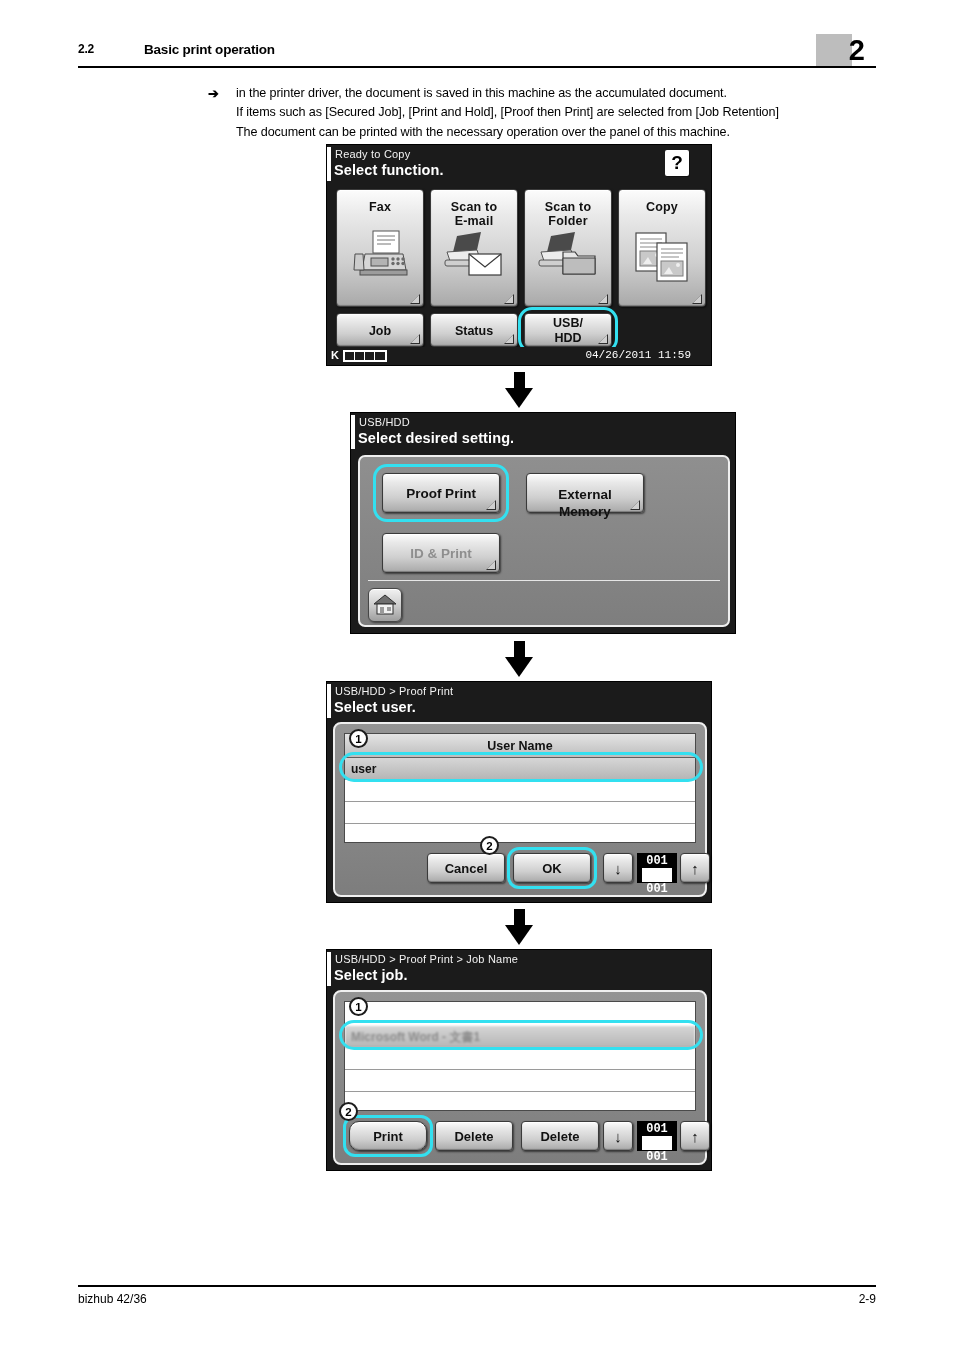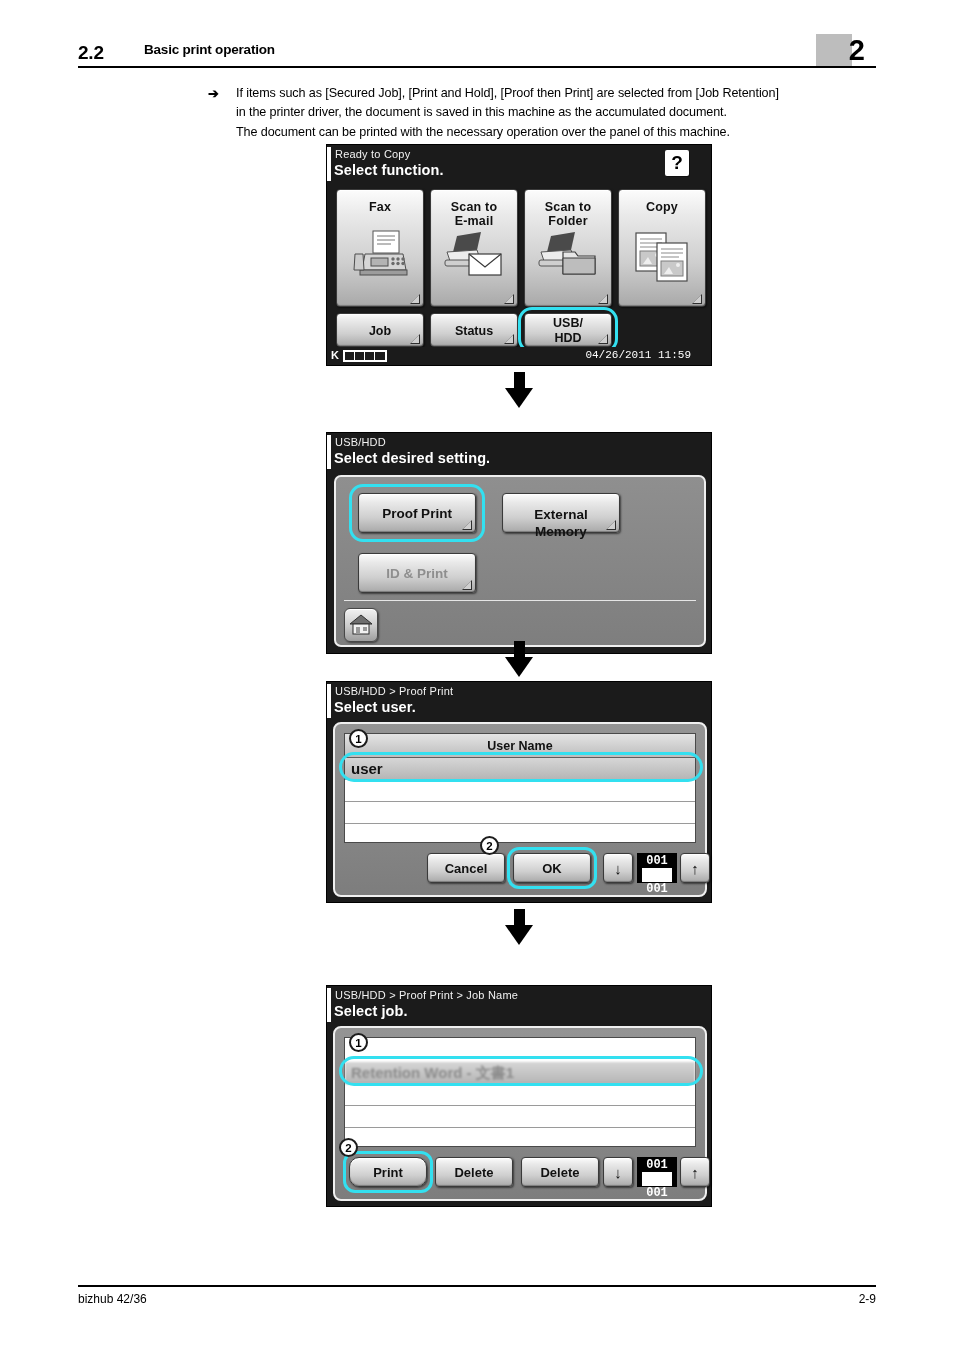--- a/index.html
+++ b/index.html
@@ -12,21 +12,21 @@
     position: relative;
     overflow: hidden;
   }
 
   
   .page-header {
     position: absolute; left: 78px; top: 36px; width: 798px; height: 34px;
   }
   .hdr-sec {
     position: absolute; left: 0; top: 6px;
-    font-size: 19px; font-weight: bold; letter-spacing: -0.2px;
+    font-size: 12px; font-weight: bold; letter-spacing: -0.2px;
   }
   .hdr-title {
     position: absolute; left: 66px; top: 6px;
     font-size: 13.5px; font-weight: bold; letter-spacing: -0.2px;
   }
   .hdr-chapbox {
     position: absolute; right: 24px; top: -2px;
     width: 36px; height: 33px; background: #bdbdbd;
   }
   .hdr-chapnum {
@@ -52,23 +52,23 @@
     font-size: 12.6px; line-height: 19.3px; letter-spacing: -0.1px;
   }
 
   
   .lcd {
     position: absolute; left: 326px; width: 386px; height: 222px;
     background: #1b1b1b;
     border: 1px solid #000;
   }
   #panel1 { top: 144px; }
-  #panel2 { top: 432px; }
+  #panel2 { top: 412px; margin-left: 24px; }
   #panel3 { top: 681px; }
-  #panel4 { top: 985px; }
+  #panel4 { top: 949px; }
 
   .lcd-titlebar { position: absolute; left: 0; top: 0; width: 100%; height: 40px; }
   .lcd-sub {
     position: absolute; left: 8px; top: 3px;
     color: #f2f2f2; font-size: 11px; letter-spacing: 0.2px; white-space: nowrap;
   }
   .lcd-main {
     position: absolute; left: 7px; top: 17px;
     color: #ffffff; font-size: 14.5px; font-weight: bold;
     letter-spacing: 0.1px; white-space: nowrap;
@@ -149,21 +149,21 @@
     background:#ffffff; border:1px solid #4a4a4a;
   }
   .list-head {
     position:absolute; left:0; top:0; width:100%; height:24px;
     background: linear-gradient(180deg,#e4e4e4 0%,#bdbdbd 100%);
     border-bottom:1px solid #5d5d5d;
     font-size:12.5px; font-weight:bold; line-height:24px; text-align:center; color:#111;
   }
   .list-row {
     position:absolute; left:0; width:100%; height:22px;
-    border-bottom:1px solid #9a9a9a; font-size:15px; line-height:22px;
+    border-bottom:1px solid #9a9a9a; font-size:12px; line-height:22px;
     padding-left:6px; color:#111; text-align:left;
   }
   .list-row.selected {
     background: linear-gradient(180deg,#d6d6d6 0%,#b6b6b6 100%);
     font-weight:bold;
   }
   .list-row.blur { color:#8c8c8c; font-weight:bold; filter: blur(0.9px); }
   .btnbar { position:absolute; left:6px; bottom:6px; width:362px; height:40px; }
   .dlgkey { height:30px; font-size:13px; line-height:30px; top:4px; }
   .navkey {
@@ -214,22 +214,22 @@
   <div class="hdr-sec">2.2</div>
   <div class="hdr-title">Basic print operation</div>
   <div class="hdr-chapbox"></div>
   <div class="hdr-chapnum">2</div>
 </div>
 <div class="hdr-rule"></div>
 
 <div class="intro">
   <div class="intro-arrow">➔</div>
   <div class="intro-lines">
+    <div>in the printer driver, the document is saved in this machine as the accumulated document.</div>
     <div>If items such as [Secured Job], [Print and Hold], [Proof then Print] are selected from [Job Retention]</div>
-    <div>in the printer driver, the document is saved in this machine as the accumulated document.</div>
     <div>The document can be printed with the necessary operation over the panel of this machine.</div>
   </div>
 </div>
 
 <div class="lcd" id="panel1">
   <div class="lcd-titlebar">
     <div class="lcd-leftbar"></div>
     <div class="lcd-sub">Ready to Copy</div>
     <div class="lcd-main">Select function.</div>
     <div class="help-btn">?</div>
@@ -447,21 +447,21 @@
 
 <div class="lcd" id="panel4">
   <div class="lcd-titlebar">
     <div class="lcd-leftbar"></div>
     <div class="lcd-sub">USB/HDD &gt; Proof Print &gt; Job Name</div>
     <div class="lcd-main">Select job.</div>
   </div>
 
   <div class="dlg">
     <div class="listbox">
-      <div class="list-row selected blur" style="top:24px;">Retention Word - 文書1</div>
+      <div class="list-row selected blur" style="top:24px;">Microsoft Word - 文書1</div>
       <div class="list-row" style="top:46px;"></div>
       <div class="list-row" style="top:68px;"></div>
       <div class="list-row" style="top:90px; border-bottom:none;"></div>
     </div>
     <div class="ring" style="left:4px; top:28px; width:364px; height:30px; border-radius:15px;"></div>
     <div class="callout" style="left:14px; top:5px;">1</div>
 
     <div class="btnbar">
       <div class="key dlgkey" style="left:8px; width:78px;border-radius:10px;">
         <span>Print</span>

